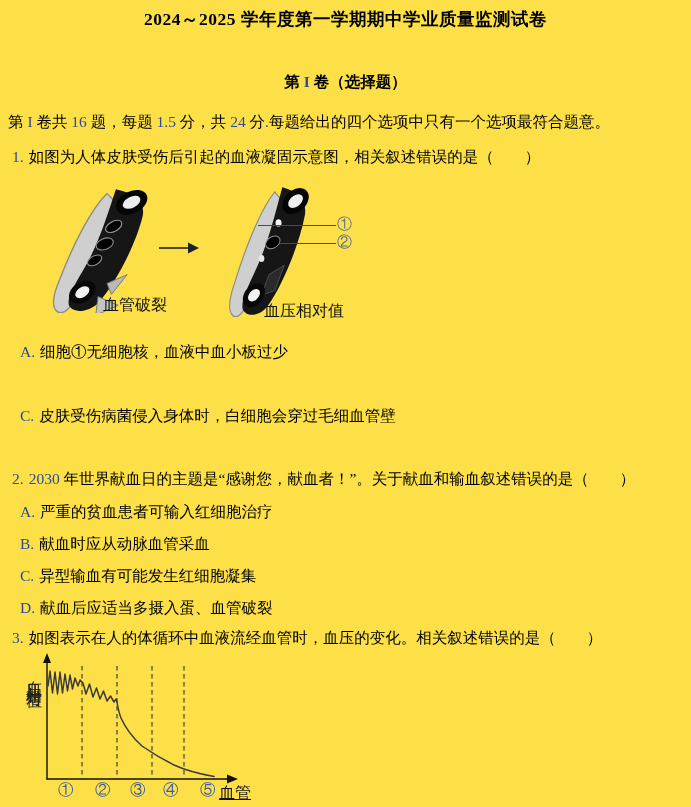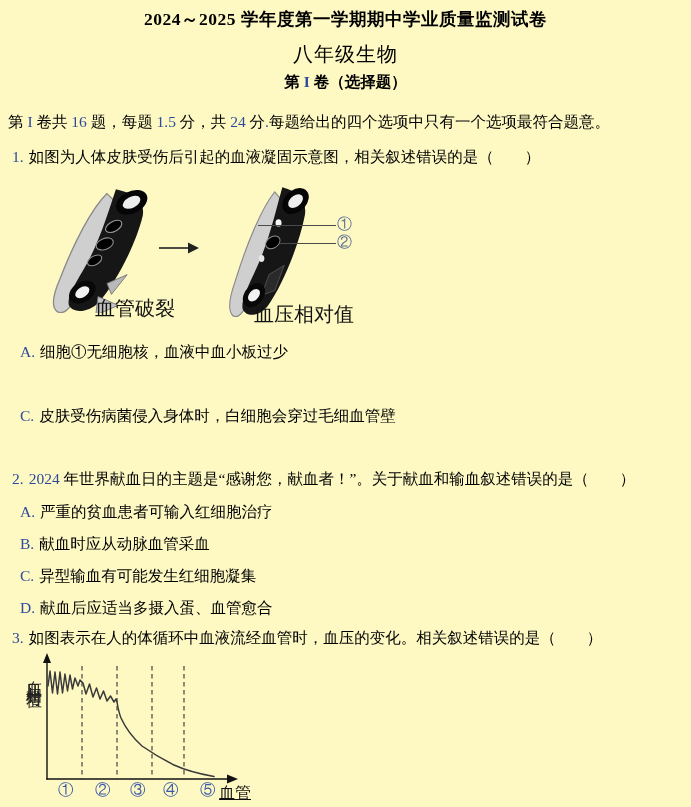--- a/index.html
+++ b/index.html
@@ -1,51 +1,50 @@
 <!DOCTYPE html>
 <html lang="zh"><head>
 <meta charset="utf-8">
 <style>
   html,body{margin:0;padding:0;background:#ffffff;}
   .page{
-    position:relative;width:691px;height:807px;background:#fef9c3;
+    position:relative;width:691px;height:807px;background:#fde047;
     font-family:"Liberation Serif","DejaVu Serif",serif;
     color:#000;overflow:hidden;
   }
   .abs{position:absolute;}
   .center{left:0;right:0;text-align:center;}
   .doc-title{top:7px;font-size:17.5px;font-weight:bold;letter-spacing:.5px;}
   .doc-subject{top:41px;font-size:20px;font-weight:400;letter-spacing:1px;}
   .doc-section{top:72px;font-size:15.5px;font-weight:bold;}
   .doc-instr{top:111px;left:8px;right:4px;font-size:15.5px;font-weight:normal;line-height:21px;}
   .qline{font-size:15.5px;line-height:21px;left:12px;right:20px;}
   .optline{font-size:15.5px;line-height:21px;left:20px;right:8px;}
   .lat{font-family:"Liberation Serif","DejaVu Serif",serif;color:#2b4a9b;}
   .qnum,.optletter{font-family:"Liberation Serif","DejaVu Serif",serif;color:#2b4a9b;margin-right:5px;}
   
   .fig1{top:185px;left:0;width:691px;height:146px;}
-  .fig-caption{position:absolute;font-size:20px;text-align:center;color:#111;}
+  .fig-caption{position:absolute;font-size:16px;text-align:center;color:#111;}
   .callout-line{position:absolute;border-top:1.4px solid #4a4a4a;height:0;}
   .callout-lab{position:absolute;font-size:15px;color:#5f7096;line-height:15px;}
   
   .chart{top:653px;left:12px;width:258px;height:152px;}
   .chart svg{position:absolute;left:0;top:0;}
   .ylab{position:absolute;left:13px;top:15px;writing-mode:vertical-lr;font-size:16px;
         letter-spacing:3px;color:#222;line-height:18px;}
   .xlab{position:absolute;left:207px;top:130px;font-size:16px;color:#111;text-decoration:underline;}
   .regnum{position:absolute;top:129px;font-size:15.5px;color:#3d5aa8;line-height:16px;}
   .r1{left:46px}.r2{left:83px}.r3{left:118px}.r4{left:151px}.r5{left:188px}
 </style>
 </head>
 <body>
 
 <div class="page">
 
   <div class="abs center doc-title">2024～2025 学年度第一学期期中学业质量监测试卷</div>
-  <div class="abs center doc-subject">八年级生物</div>
   <div class="abs center doc-section cn-mixed">第 <span class="lat">I</span> 卷（选择题）</div>
   <div class="abs doc-instr cn-mixed">第 <span class="lat">I</span> 卷共 <span class="lat">16</span> 题，每题 <span class="lat">1.5</span> 分，共 <span class="lat">24</span> 分<span class="lat">.</span>每题给出的四个选项中只有一个选项最符合题意。</div>
 
   <div class="abs qline" style="top:146px">
     <span class="qnum">1.</span><span class="cn-mixed">如图为人体皮肤受伤后引起的血液凝固示意图，相关叙述错误的是（　　）</span>
   </div>
 
   <div class="abs fig1">
     <svg style="position:absolute;left:42px;top:2px" width="140" height="126" viewBox="0 0 125 115" preserveAspectRatio="none">
       <path d="M58,6 C44,20 28,52 16,84 C10,98 8,110 14,114 C22,118 30,104 40,82 C50,58 58,30 64,12 Z" fill="#cfcfcf" stroke="#8a8a8a" stroke-width="1.2"></path>
@@ -97,33 +96,33 @@
   </div>
 
   <div class="abs optline" style="top:341px">
     <span class="optletter">A.</span><span>细胞①无细胞核，血液中血小板过少</span>
   </div>
   <div class="abs optline" style="top:405px">
     <span class="optletter">C.</span><span>皮肤受伤病菌侵入身体时，白细胞会穿过毛细血管壁</span>
   </div>
 
   <div class="abs qline" style="top:468px">
-    <span class="qnum">2.</span><span class="cn-mixed"><span class="lat">2024</span> 年世界献血日的主题是“感谢您，献血者！”。关于献血和输血叙述错误的是（　　）</span>
+    <span class="qnum">2.</span><span class="cn-mixed"><span class="lat">2030</span> 年世界献血日的主题是“感谢您，献血者！”。关于献血和输血叙述错误的是（　　）</span>
   </div>
   <div class="abs optline" style="top:501px">
     <span class="optletter">A.</span><span>严重的贫血患者可输入红细胞治疗</span>
   </div>
   <div class="abs optline" style="top:533px">
     <span class="optletter">B.</span><span>献血时应从动脉血管采血</span>
   </div>
   <div class="abs optline" style="top:565px">
     <span class="optletter">C.</span><span>异型输血有可能发生红细胞凝集</span>
   </div>
   <div class="abs optline" style="top:597px">
-    <span class="optletter">D.</span><span>献血后应适当多摄入蛋、血管愈合</span>
+    <span class="optletter">D.</span><span>献血后应适当多摄入蛋、血管破裂</span>
   </div>
 
   <div class="abs qline" style="top:627px">
     <span class="qnum">3.</span><span class="cn-mixed">如图表示在人的体循环中血液流经血管时，血压的变化。相关叙述错误的是（　　）</span>
   </div>
 
   <div class="abs chart">
     <svg width="258" height="152" viewBox="0 0 258 152">
       <line x1="35" y1="7" x2="35" y2="126.5" stroke="#111" stroke-width="1.4"></line>
       <polygon points="31,10 35,0 39,10" fill="#111"></polygon>

